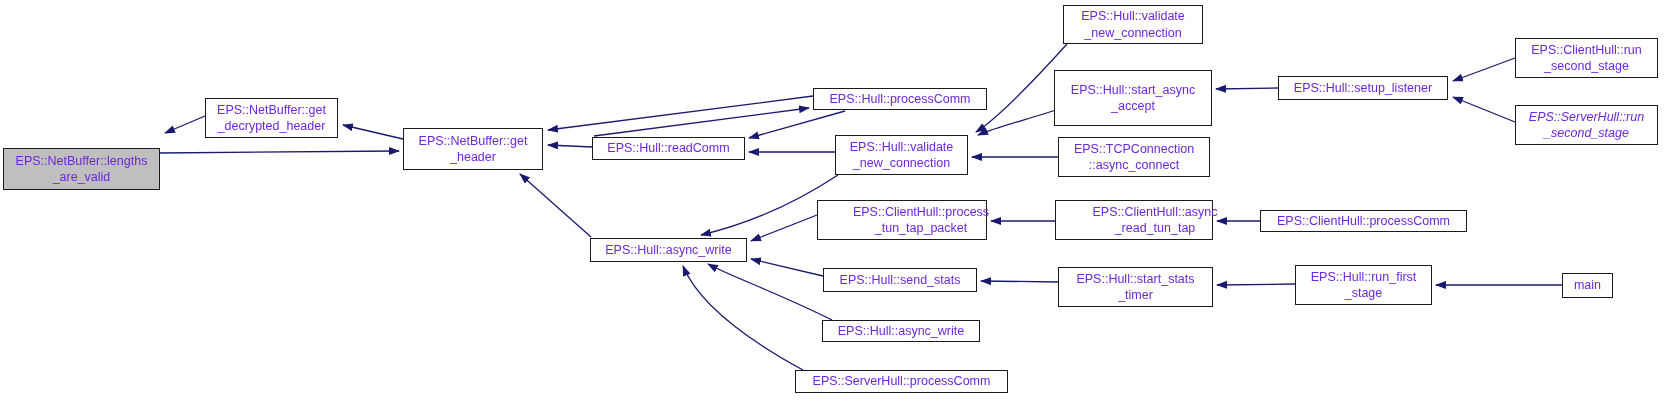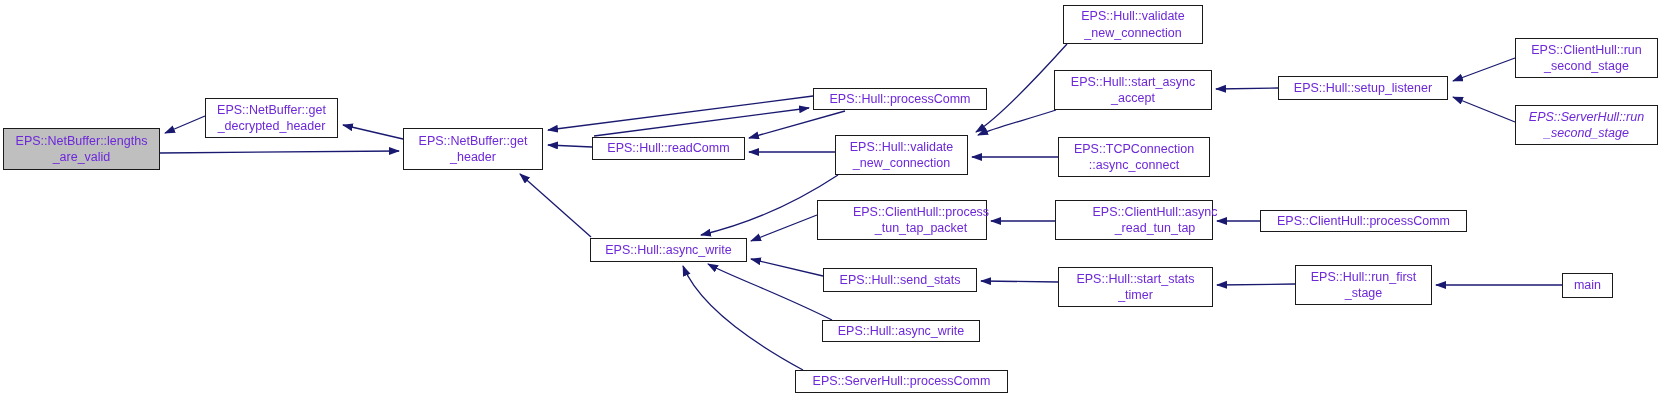--- a/index.html
+++ b/index.html
@@ -19,21 +19,21 @@
     color:#6d28d9;
     font-size:12.5px;
     line-height:16.5px;
     display:flex;
     align-items:center;
     justify-content:center;
     text-align:center;
     white-space:pre-line;
     padding:1px 2px;
   }
-  .node.current{background:#bfbfbf;}
+  .node.current{background:#bfbfbf;margin-top:20px;}
 </style>
 </head>
 <body>
 
 <div id="canvas">
 
   <svg id="edges" viewBox="0 0 1664 401" xmlns="http://www.w3.org/2000/svg">
     <defs>
       <marker id="arrow" markerUnits="userSpaceOnUse" markerWidth="12" markerHeight="9" refX="10" refY="4" orient="auto">
         <polygon points="0,0 11,4 0,8" fill="#191970"></polygon>
@@ -82,21 +82,21 @@
   <div class="node" style="left:592px;top:137px;width:153px;height:23px;">EPS::Hull::readComm</div>
 
   <div class="node" style="left:835px;top:135px;width:133px;height:40px;">EPS::Hull::validate
 _new_connection</div>
 
   <div class="node" style="left:1063px;top:5px;width:140px;height:39px;">EPS::Hull::validate
 _new_connection</div>
 
   <div class="node" style="left:590px;top:238px;width:157px;height:24px;">EPS::Hull::async_write</div>
 
-  <div class="node" style="left:1054px;top:70px;width:158px;height:40px;text-align:center;">EPS::Hull::start_async
+  <div class="node" style="left:1054px;top:70px;width:158px;height:56px;text-align:center;">EPS::Hull::start_async
 _accept</div>
 
   <div class="node" style="left:1058px;top:137px;width:152px;height:40px;">EPS::TCPConnection
 ::async_connect</div>
 
   <div class="node" style="left:817px;top:200px;width:170px;height:40px;padding-left:40px;">EPS::ClientHull::process
 _tun_tap_packet</div>
 
   <div class="node" style="left:1055px;top:200px;width:158px;height:40px;padding-left:44px;">EPS::ClientHull::async
 _read_tun_tap</div>

